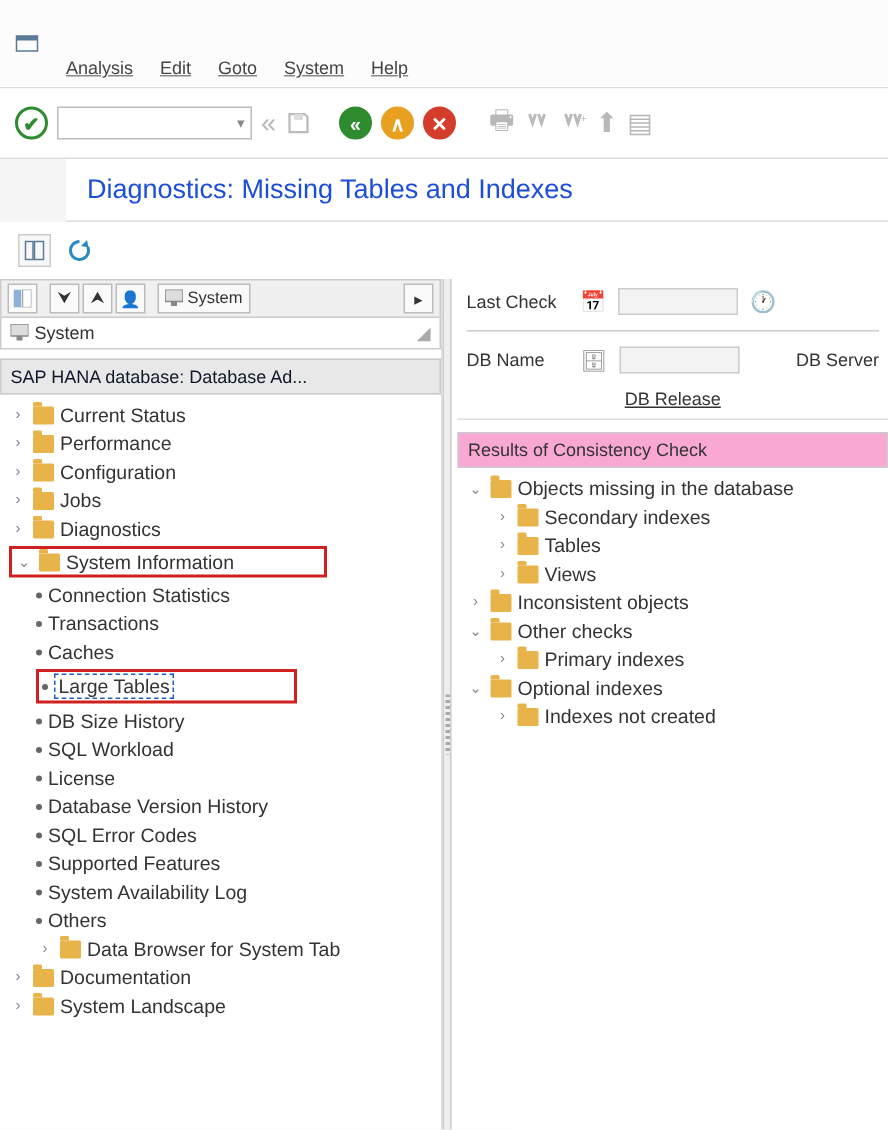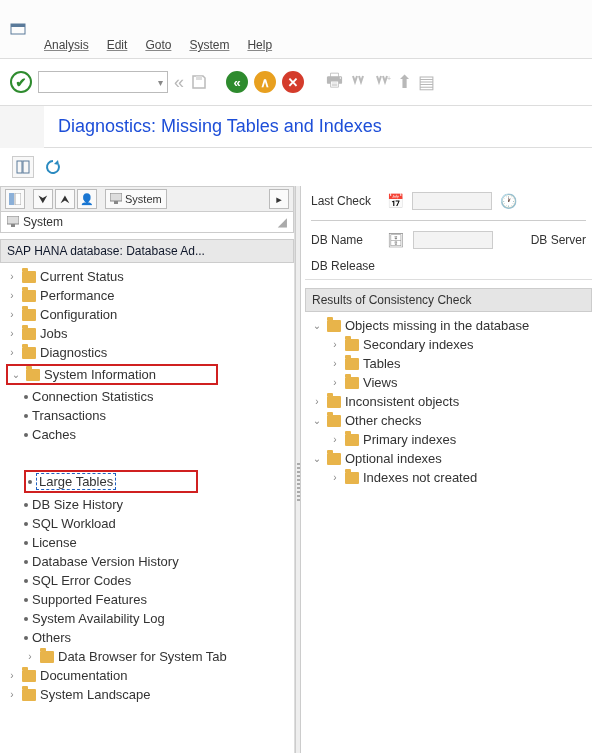--- a/index.html
+++ b/index.html
@@ -110,21 +110,21 @@
   .redbox { border:2px solid #d02020; display:inline-block; padding:0 2px 0 0;}
   .selbox { border:1px dashed #2060c0; padding:0 2px;}
   .right-fields {
     padding:6px 6px; border-bottom:1px solid #ddd; display:flex; flex-direction:column; gap:10px;
   }
   .field-row { display:flex; align-items:center; gap:8px; font-size:12px; color:#333;}
   .field-row .fld-label { min-width:68px;}
   .field-row .fld-box { flex:0 0 80px; height:18px; background:#f3f3f3; border:1px solid #ccc;}
   .field-row .icon { color:#888; font-size:14px;}
   .results-header {
-    background:#e5e5e5; border:1px solid #ccc;
+    background:#f9a8d4; border:1px solid #ccc;
     padding:4px 6px; margin-top:8px; font-size:12px; color:#333;
   }
   .splitter { width:6px; background:#eee; border-left:1px solid #ccc; border-right:1px solid #ccc; display:flex; align-items:center; justify-content:center;}
   .splitter .grip { width:3px; height:40px; background:repeating-linear-gradient(#aaa,#aaa 2px,#eee 2px,#eee 4px);}
   svg { display:block; }
 </style>
 </head>
 <body>
 
 <div class="menubar">
@@ -268,21 +268,21 @@
       <div class="tree-row indent1">
           <span class="dot"></span>
           <span>Transactions</span>
         </div>
       <div class="tree-row indent1">
           <span class="dot"></span>
           <span>Caches</span>
         </div>
 
       <div class="tree-row indent1">
-        <span class="redbox" style="display:flex;align-items:center;gap:4px;padding:1px 80px 1px 2px;margin-top:24px;">
+        <span class="redbox" style="display:flex;align-items:center;gap:4px;padding:1px 80px 1px 2px;">
           <span class="dot"></span>
           <span class="selbox">Large Tables</span>
         </span>
       </div>
 
       <div class="tree-row indent1">
           <span class="dot"></span>
           <span>DB Size History</span>
         </div>
       <div class="tree-row indent1">
@@ -345,21 +345,21 @@
         <span class="icon">🕐</span>
       </div>
       <div style="border-bottom:1px solid #ccc;"></div>
       <div class="field-row">
         <span class="fld-label">DB Name</span>
         <span class="icon">🗄</span>
         <span class="fld-box"></span>
         <span style="flex:1"></span>
         <span>DB Server</span>
       </div>
-      <div class="field-row" style="justify-content:flex-start;">
+      <div class="field-row" style="justify-content:center;text-decoration:underline;">
         <span>DB Release</span>
       </div>
     </div>
 
     <div class="results-header">Results of Consistency Check</div>
 
     <div class="tree">
       <div class="tree-row">
           <span class="exp">⌄</span>
           <span class="folder-icon"></span>

